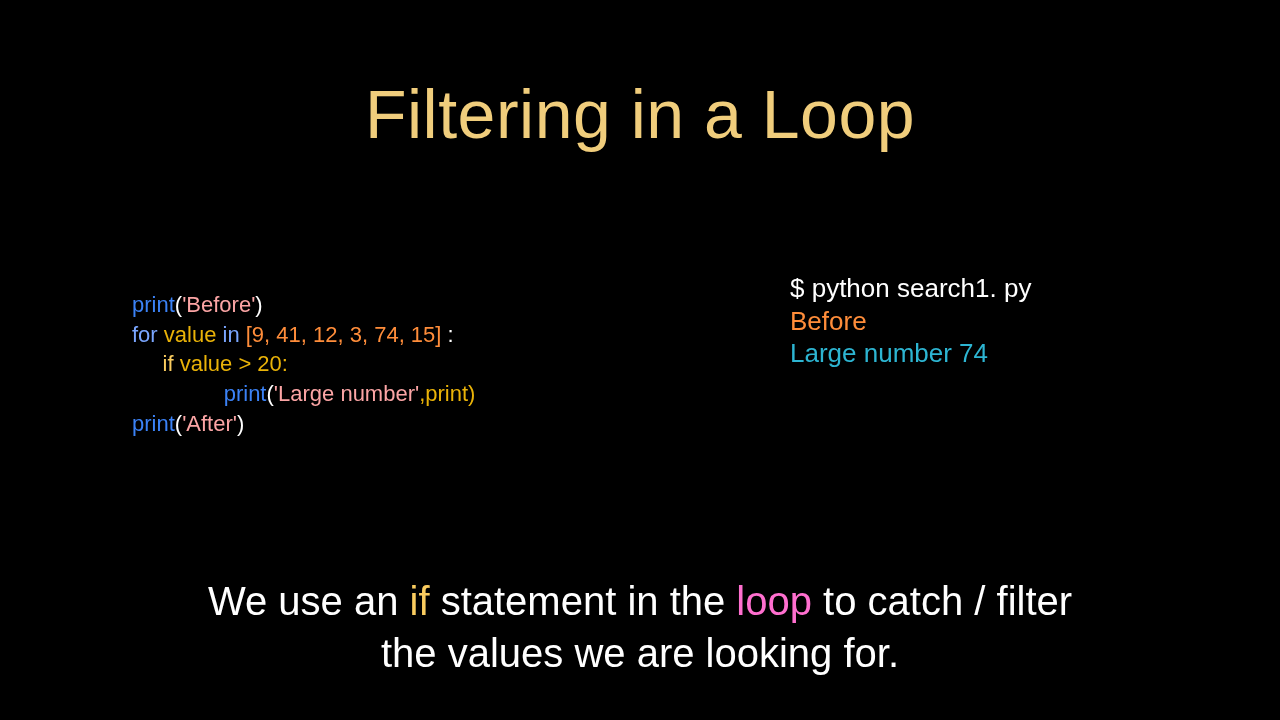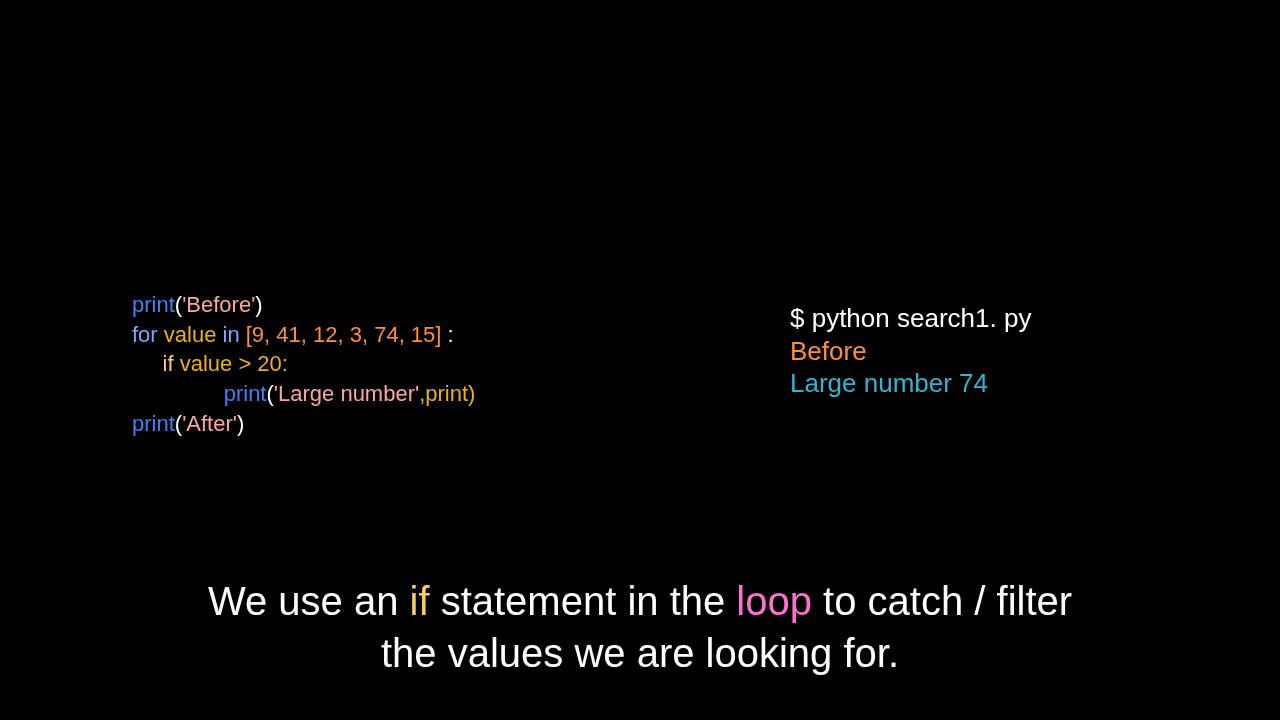--- a/index.html
+++ b/index.html
@@ -40,21 +40,21 @@
   .kw-print  { color: #3b82f6; }
   .str       { color: #fca5a5; }
   .kw-for    { color: #7aa6ff; text-align: center; }
   .kw-in     { color: #7aa6ff; }
   .num-list  { color: #ff8d3a; }
   .kw-if     { color: #facc5f; }
   .var       { color: #eab308; }
 
   .output-block {
     position: absolute;
-    top: 302px;
+    top: 272px;
     left: 790px;
     font-size: 26px;
     line-height: 1.25;
     font-family: Arial, Helvetica, sans-serif;
   }
   .out-cmd    { color: #ffffff; }
   .out-before { color: #ff8d3a; }
   .out-large  { color: #2db5d2; }
   .out-after  { color: #ff8d3a; }
 
@@ -70,20 +70,21 @@
     padding: 0 200px;
   }
   .caption .kw-if   { color: #facc5f; }
   .caption .kw-loop { color: #ff6fcf; }
 </style>
 </head>
 <body>
 
 <div class="slide">
 
+  <div class="title">Filtering in a Loop</div>
 
   <div class="code-block">
     <div class="line"><span class="kw-print">print</span><span>(</span><span class="str">'Before'</span><span>)</span></div>
     <div class="line"><span class="kw-for">for</span><span class="var"> value </span><span class="kw-in">in</span><span class="num-list"> [9, 41, 12, 3, 74, 15]</span><span> :</span></div>
     <div class="line"><span>     </span><span class="kw-if">if</span><span class="var"> value &gt; 20:</span></div>
     <div class="line"><span>               </span><span class="kw-print">print</span><span>(</span><span class="str">'Large number'</span><span class="var">,print)</span></div>
     <div class="line"><span class="kw-print">print</span><span>(</span><span class="str">'After'</span><span>)</span></div>
   </div>
 
   <div class="output-block">

